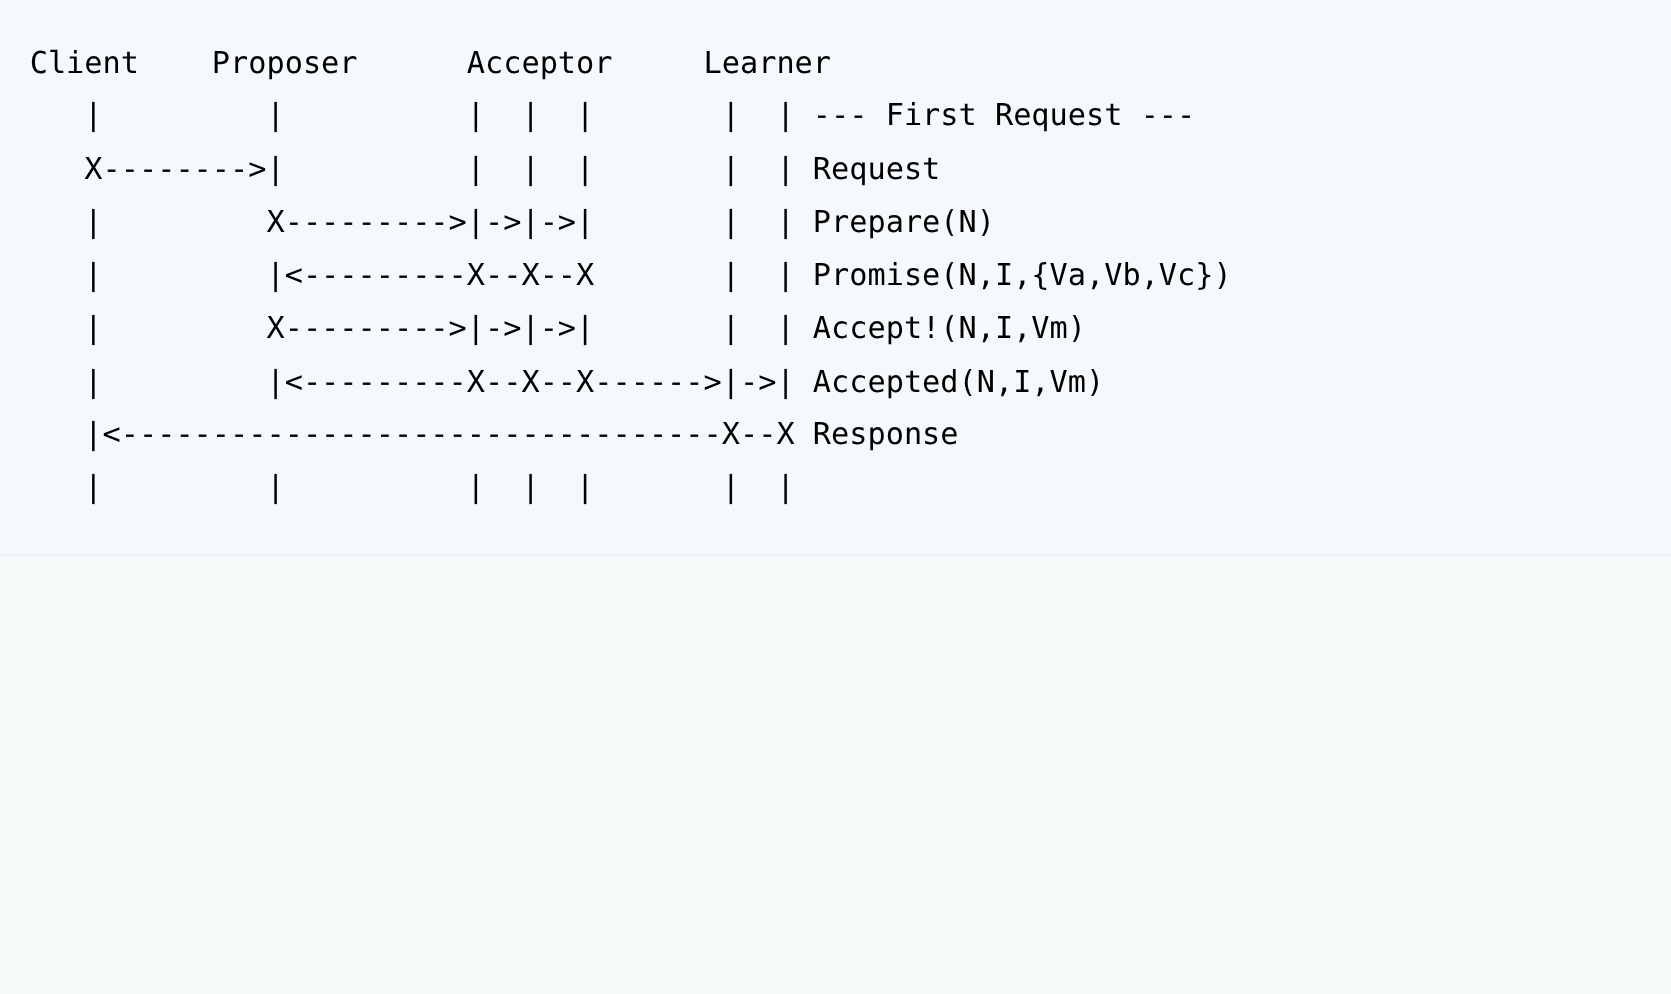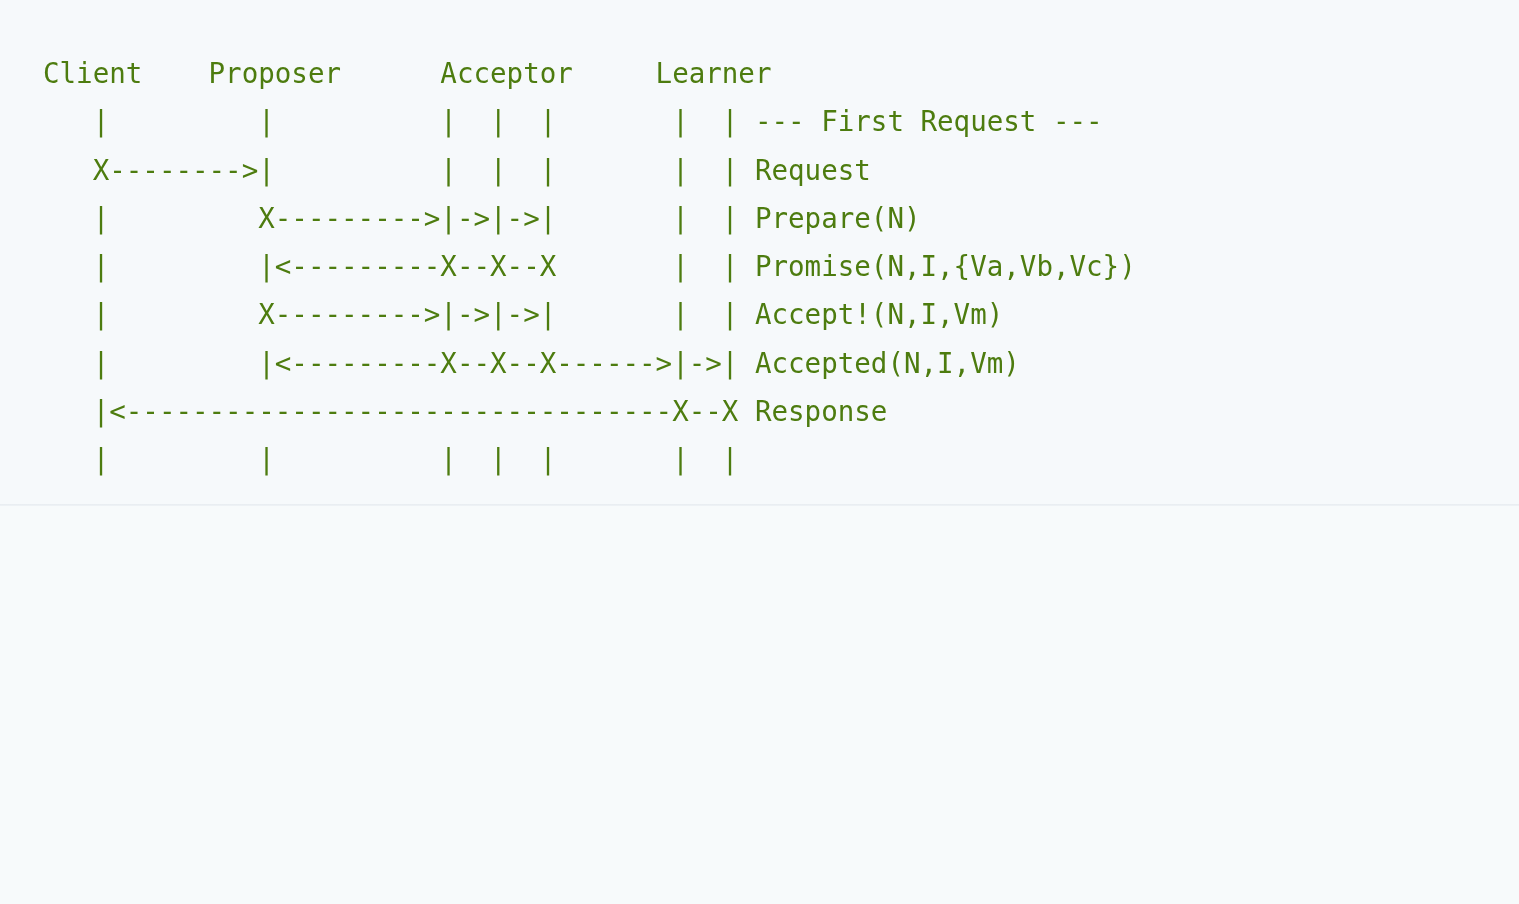--- a/index.html
+++ b/index.html
@@ -36,23 +36,23 @@
   .panel-second { top: 506px; height: 398px; background: #f7fafb; }
 
   .divider {
     position: absolute;
     left: 0; top: 504px;
     width: 1519px; height: 2px;
     background: linear-gradient(to bottom, #e7ecf0 0%, #eff3f6 100%);
   }
 
   pre.ascii {
-    margin: 16px;
+    margin: 0;
     padding: 0;
-    color: #4d7c0f;
+    color: #000000;
     font-family: "DejaVu Sans Mono", "Liberation Mono", monospace;
     font-size: 27.5px;
     line-height: 48.3px;
     letter-spacing: 0px;
     white-space: pre;
     background: transparent;
     -webkit-font-smoothing: antialiased;
   }
   pre.ascii.block-1 {
     position: absolute;

